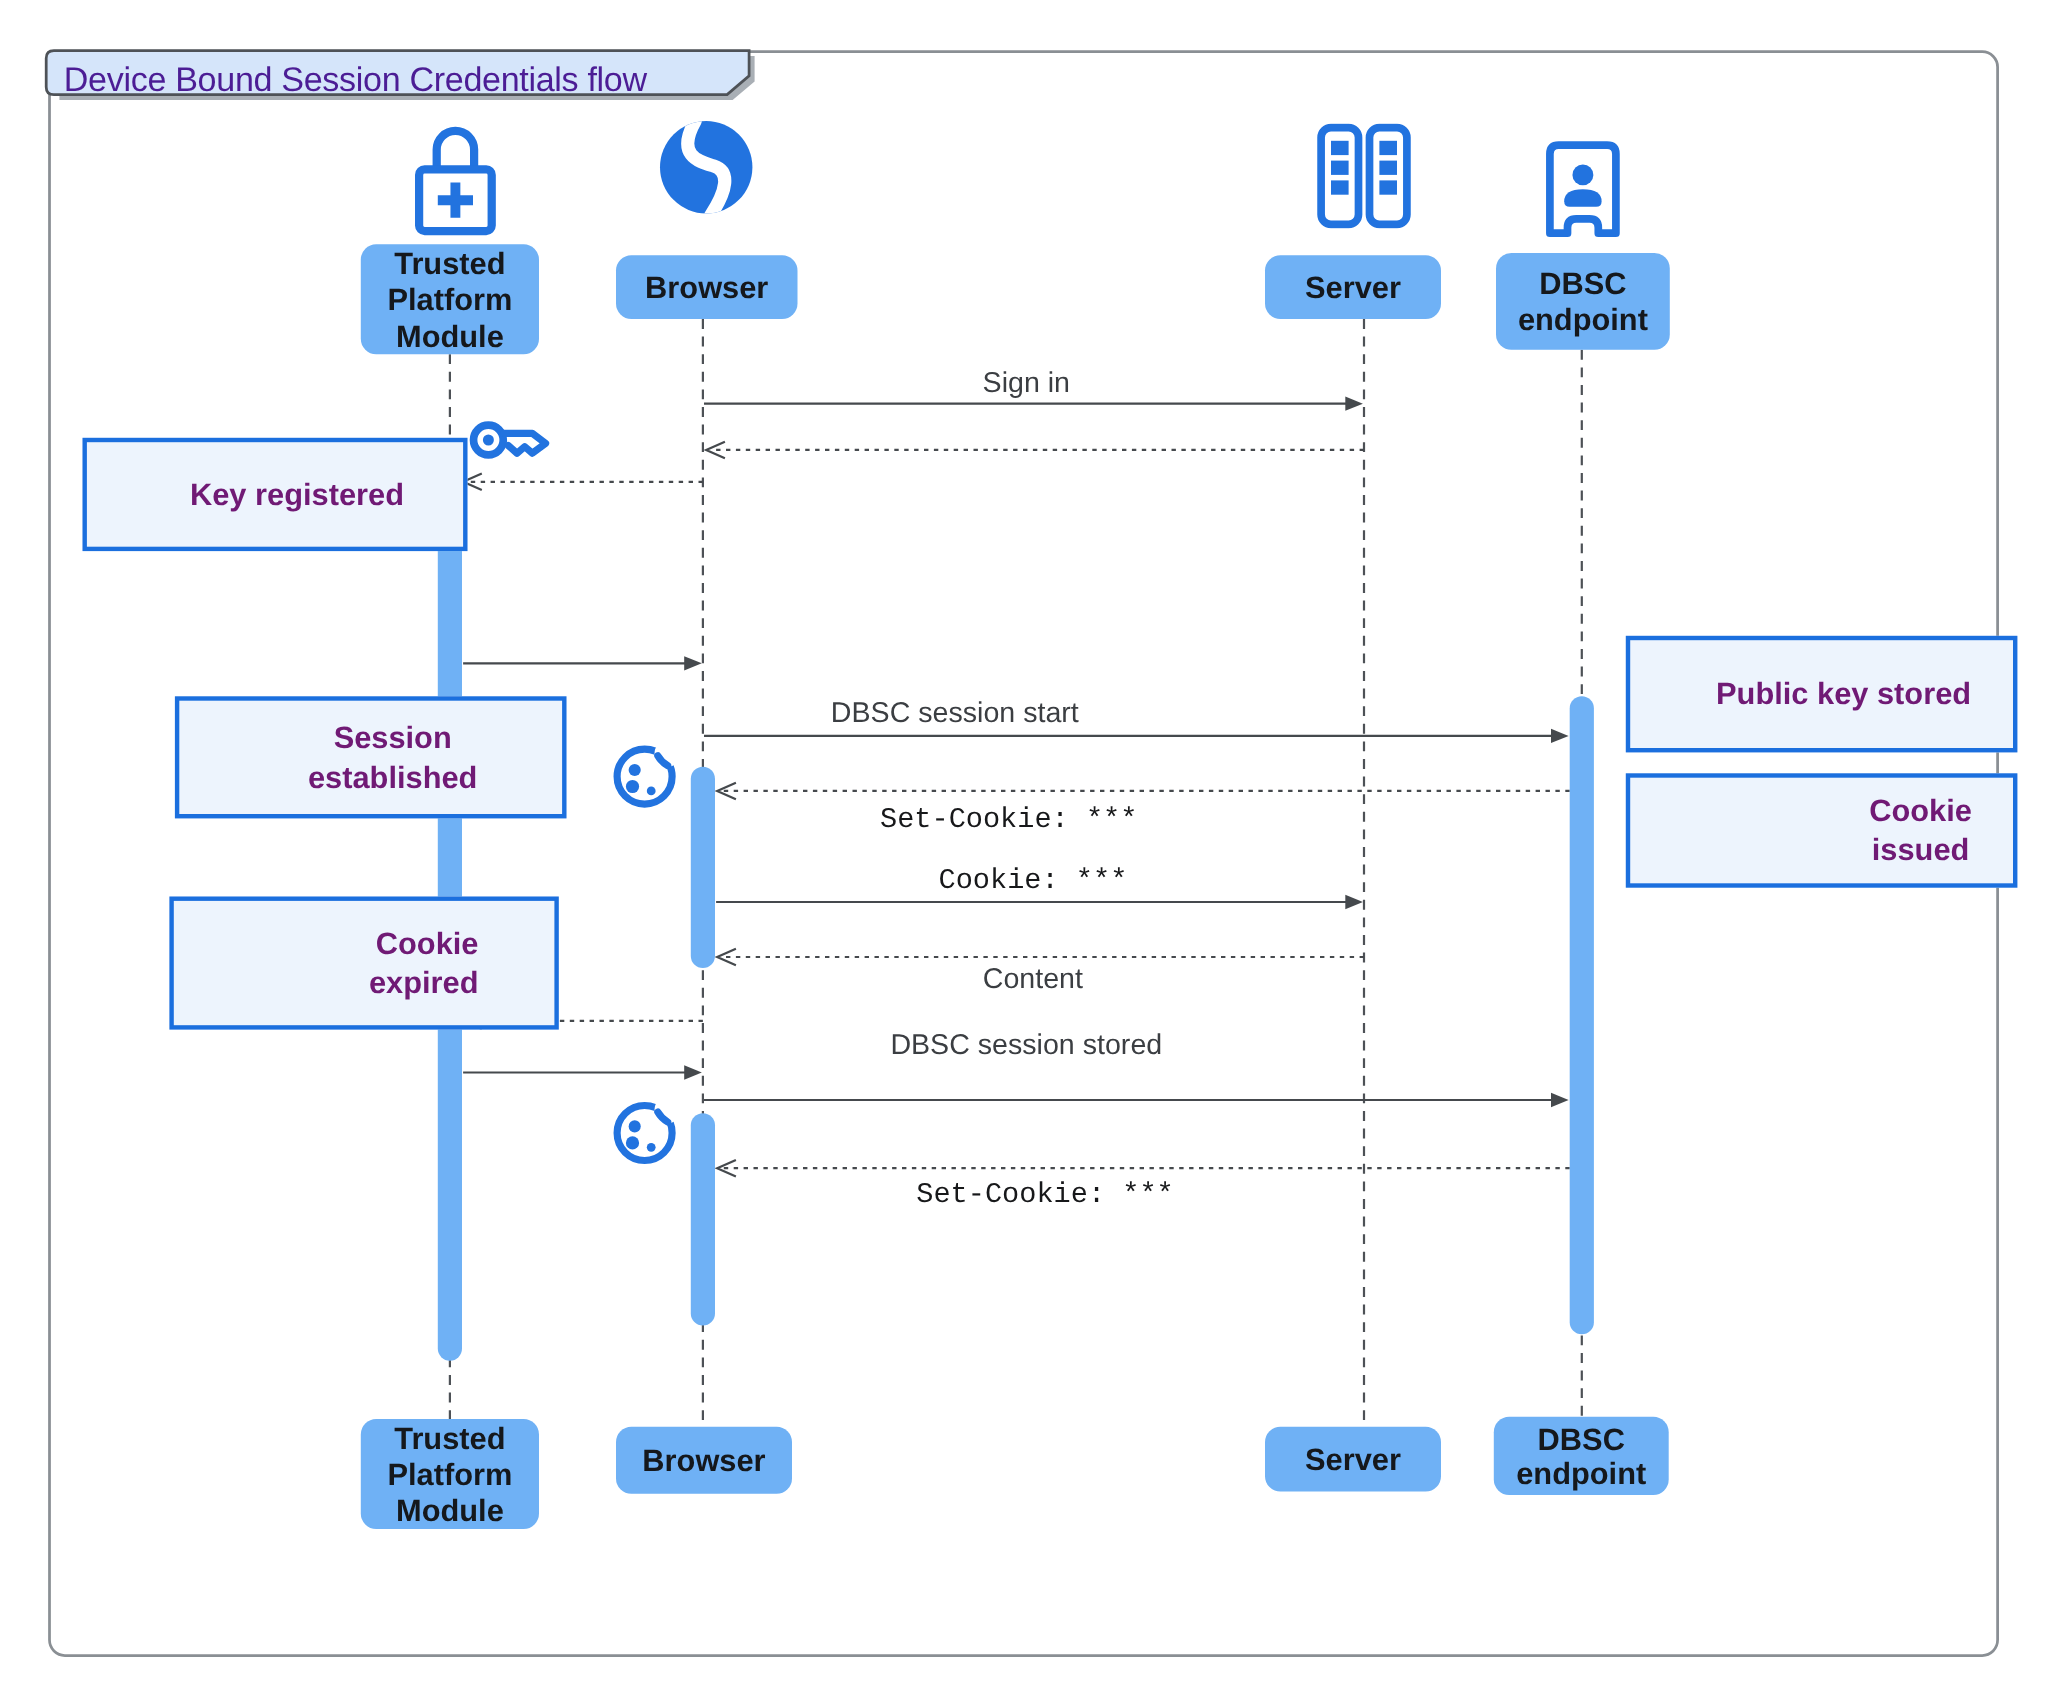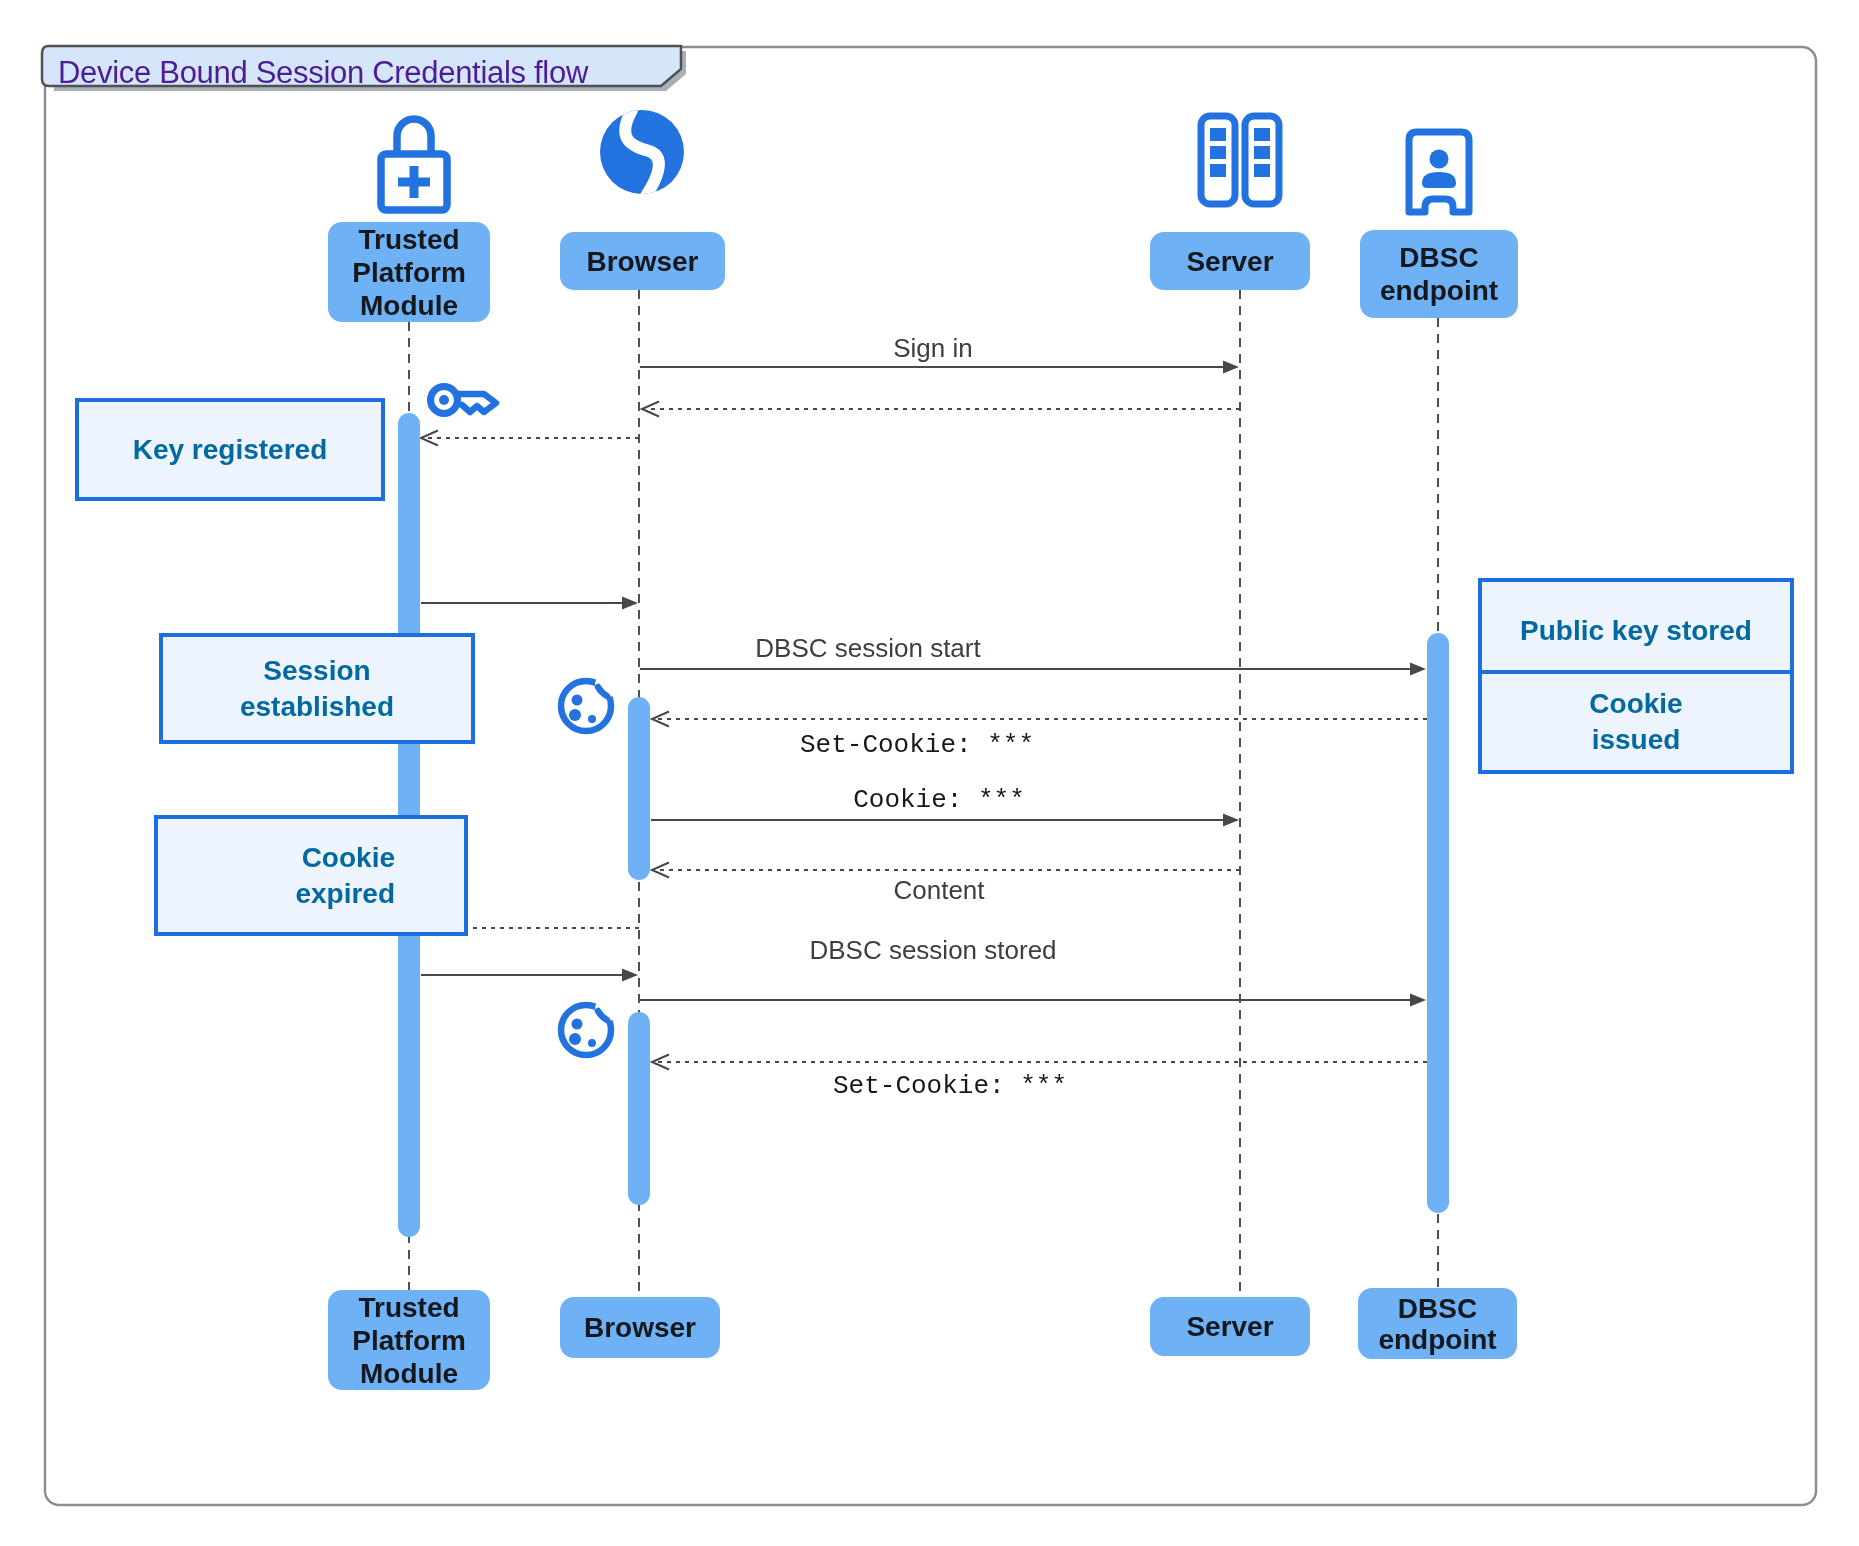--- a/index.html
+++ b/index.html
@@ -12,21 +12,21 @@
   
   .pbox{
     position:absolute;background:#6FB1F5;border-radius:14px;
     display:flex;align-items:center;justify-content:center;text-align:center;
     font-weight:700;color:#15181c;font-size:28px;line-height:33px;
   }
   
   .note{
     position:absolute;background:#EDF4FD;border:4px solid #1B6FDE;
     display:flex;align-items:center;justify-content:center;text-align:center;
-    font-weight:700;color:#0369a1;font-size:28px;line-height:36px;
+    font-weight:700;color:#701a75;font-size:28px;line-height:36px;padding-left:40px;
   }
   .note .two-line{display:inline-block;width:6em;}
   
   .bar{position:absolute;width:22px;background:#6FB1F5;border-radius:11px;}
   
   .mlabel{
     position:absolute;transform:translate(-50%,-50%);white-space:nowrap;
     font-size:26px;color:#3b3e42;
   }
   .mono{font-family:"Liberation Mono","DejaVu Sans Mono",monospace;color:#17181a;font-size:26px;}
@@ -219,21 +219,21 @@
   </div>
   <div class="note" style="left:159px;top:633px;width:308px;height:103px;">
     <span class="two-line">Session established</span>
   </div>
   <div class="note" style="left:154px;top:815px;width:306px;height:113px;text-align:right;">
     <span class="two-line">Cookie expired</span>
   </div>
   <div class="note" style="left:1478px;top:578px;width:308px;height:98px;">
     <span>Public key stored</span>
   </div>
-  <div class="note" style="left:1478px;top:670px;width:308px;height:96px;">
+  <div class="note" style="left:1478px;top:703px;width:308px;height:96px;justify-content:flex-end;">
     <span class="two-line">Cookie issued</span>
   </div>
 
   <div class="mlabel" style="left:933px;top:348px;">Sign in</div>
   <div class="mlabel" style="left:868px;top:648px;">DBSC session start</div>
   <div class="mlabel mono" style="left:917px;top:745px;">Set-Cookie: ***</div>
   <div class="mlabel mono" style="left:939px;top:800px;">Cookie: ***</div>
   <div class="mlabel" style="left:939px;top:890px;">Content</div>
   <div class="mlabel" style="left:933px;top:950px;">DBSC session stored</div>
   <div class="mlabel mono" style="left:950px;top:1086px;">Set-Cookie: ***</div>

